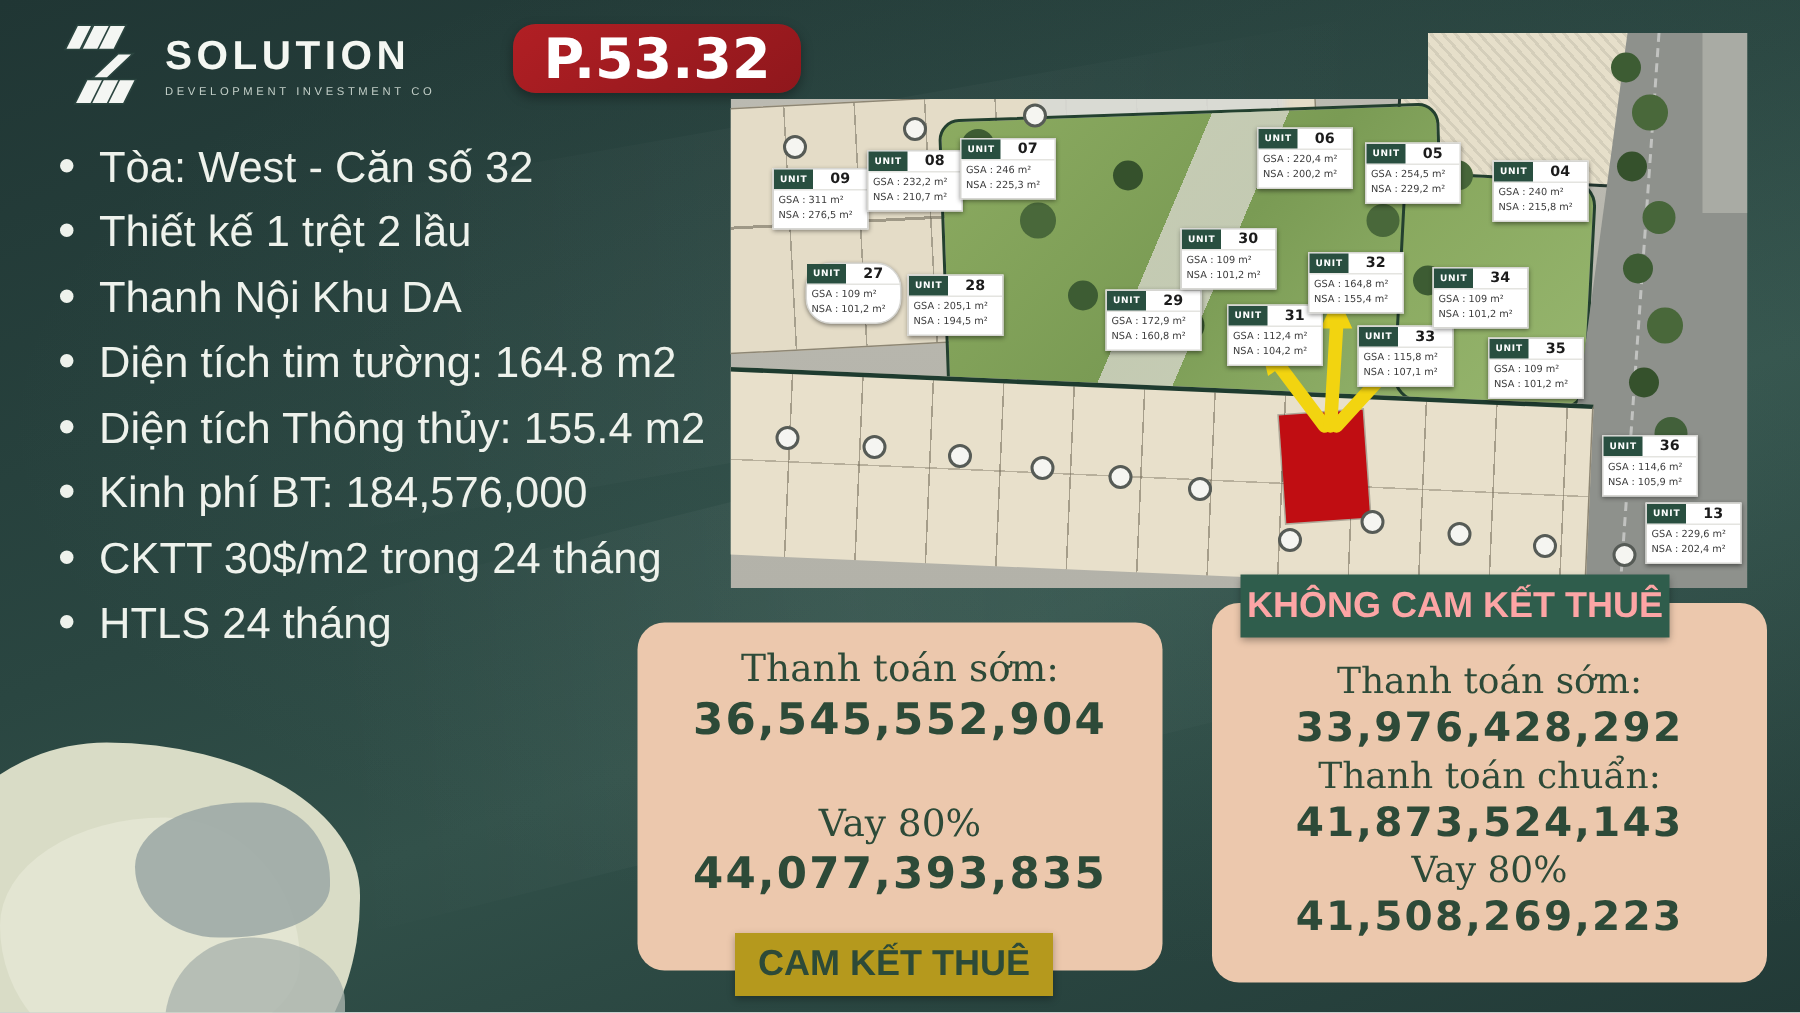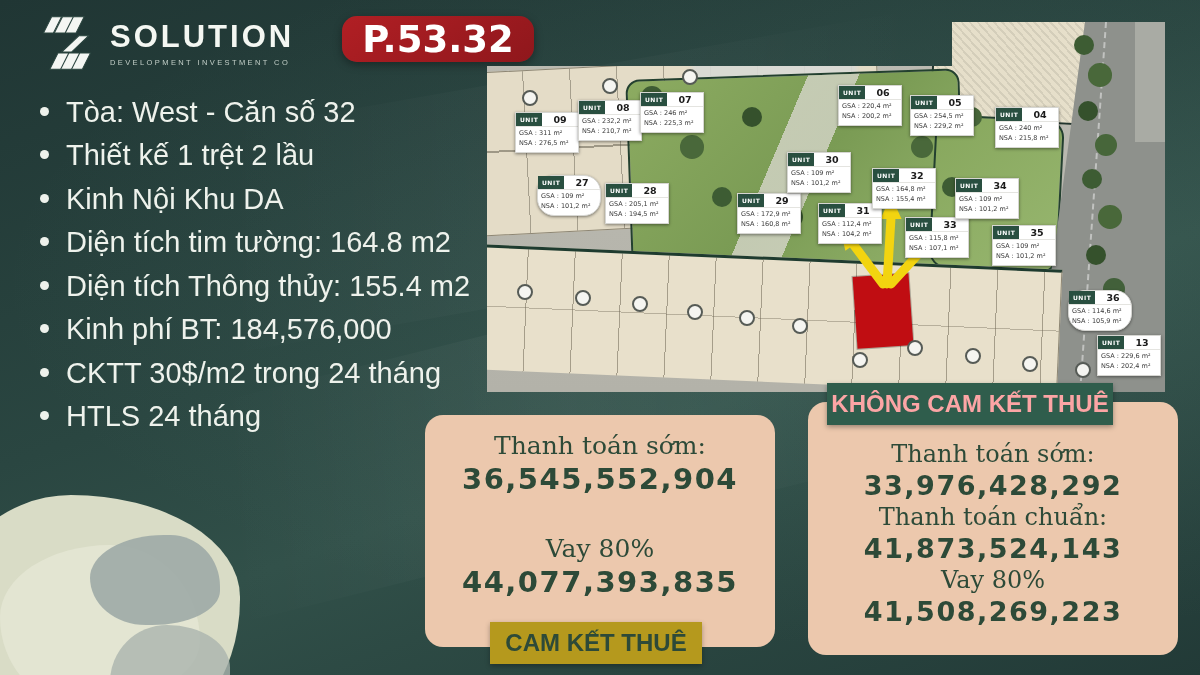--- a/index.html
+++ b/index.html
@@ -20,21 +20,21 @@
     border-radius:45% 58% 40% 60%/55% 42% 60% 45%;}
   .splash .b2{position:absolute;left:150px;bottom:120px;width:130px;height:90px;background:#9aa7a4;
     border-radius:60% 40% 55% 45%/50% 60% 40% 55%;opacity:.85;}
   .splash .b3{position:absolute;left:170px;bottom:20px;width:120px;height:100px;background:#aab4ae;
     border-radius:50% 55% 45% 60%/60% 45% 55% 40%;opacity:.8;}
   .splash .b4{position:absolute;left:60px;bottom:40px;width:200px;height:160px;background:#e3e5d2;
     border-radius:55% 45% 60% 40%/45% 60% 40% 55%;}
 
   
   .logo{position:absolute;left:38px;top:12px;display:flex;align-items:center;gap:14px;}
-  .logo-text .name{color:#f4f7f2;font-size:31px;font-weight:700;letter-spacing:3px;}
+  .logo-text .name{color:#f4f7f2;font-size:27px;font-weight:700;letter-spacing:3px;}
   .logo-text .sub{color:#c3cfc8;font-size:7.5px;letter-spacing:2.4px;margin-top:3px;}
 
   
   .unit-badge{position:absolute;left:342px;top:16px;width:192px;height:46px;
     background:linear-gradient(145deg,var(--badge-red,#b11f24),#8f171c);
     border-radius:15px;display:flex;align-items:center;justify-content:center;
     box-shadow:0 3px 8px rgba(0,0,0,.35);}
   .unit-badge span{color:#fff;font-size:37px;font-weight:700;font-family:"DejaVu Sans",sans-serif;}
 
   
@@ -150,21 +150,21 @@
       <li>
         <span class="dot"></span>
         <span>Tòa: West - Căn số 32</span>
       </li>
       <li>
         <span class="dot"></span>
         <span>Thiết kế 1 trệt 2 lầu</span>
       </li>
       <li>
         <span class="dot"></span>
-        <span>Kinh Nội Khu DA</span>
+        <span>Thanh Nội Khu DA</span>
       </li>
       <li>
         <span class="dot"></span>
         <span>Diện tích tim tường: 164.8 m2</span>
       </li>
       <li>
         <span class="dot"></span>
         <span>Diện tích Thông thủy: 155.4 m2</span>
       </li>
       <li>
@@ -345,21 +345,21 @@
       <div class="unit-label" style="left: 505px; top: 203px;">
         <div class="hd">
           <span class="chip">UNIT</span>
           <span class="num">35</span>
         </div>
         <div class="bd">
           <div>GSA : 109 m²</div>
           <div>NSA : 101,2 m²</div>
         </div>
       </div>
-      <div class="unit-label" style="left: 581px; top: 268px; border-radius: 17px;">
+      <div class="unit-label" style="left: 581px; top: 268px;">
         <div class="hd">
           <span class="chip">UNIT</span>
           <span class="num">36</span>
         </div>
         <div class="bd">
           <div>GSA : 114,6 m²</div>
           <div>NSA : 105,9 m²</div>
         </div>
       </div>
       <div class="unit-label" style="left: 610px; top: 313px;">

